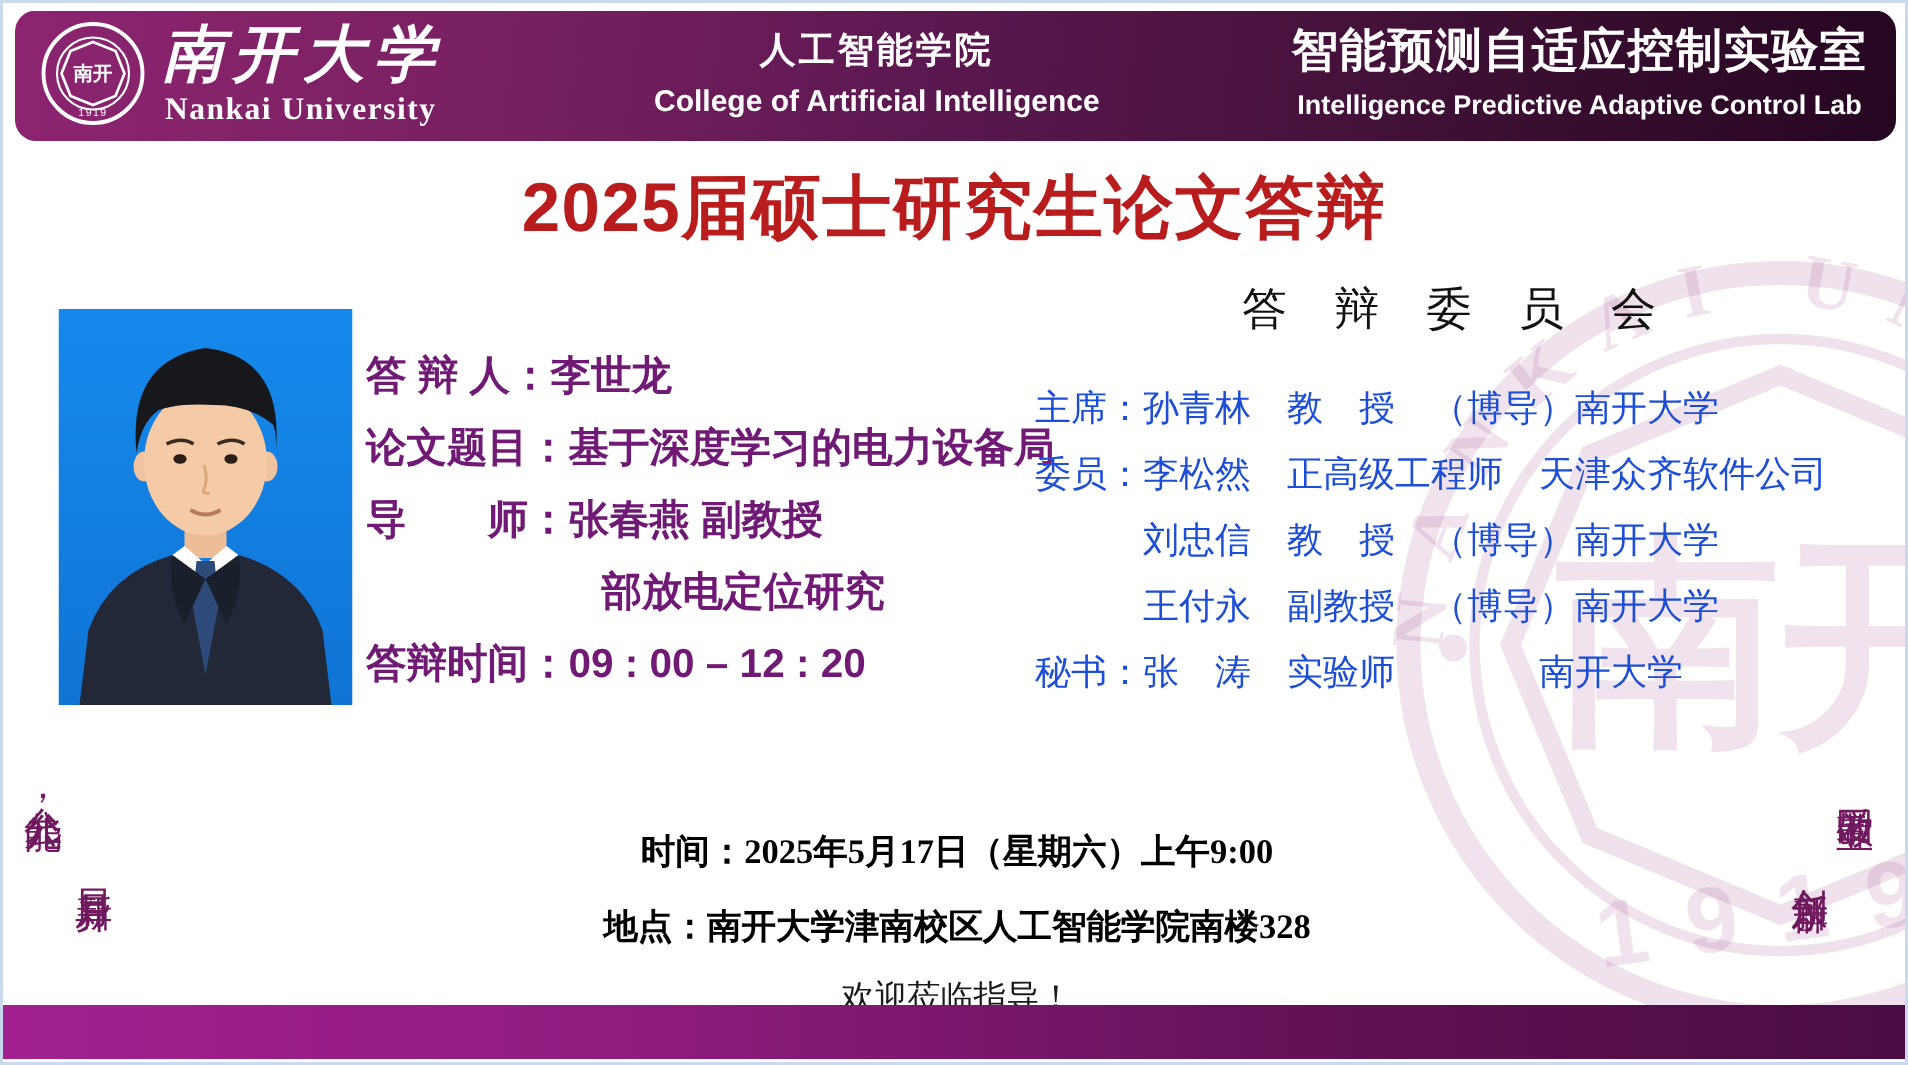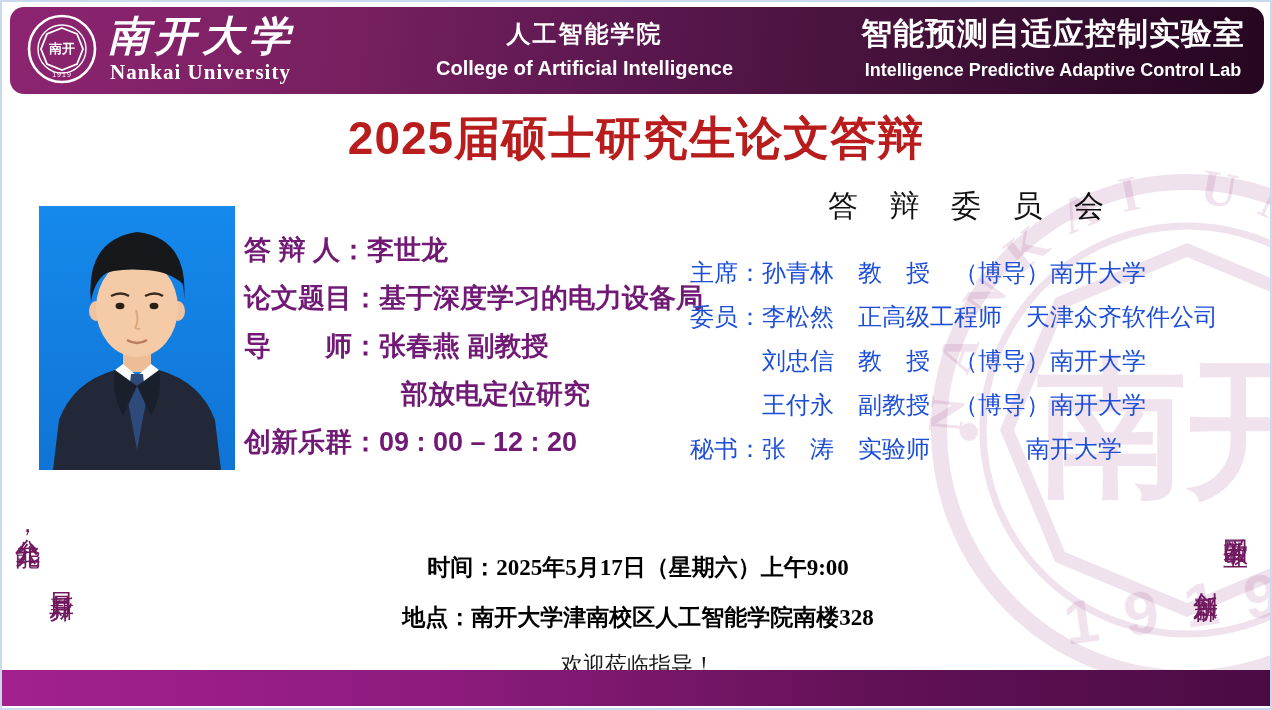--- a/index.html
+++ b/index.html
@@ -165,21 +165,21 @@
       <path d="M76,164 L98,180 L84,210 Q72,188 76,164 Z" fill="#1a1f2c"></path>
       <path d="M120,164 L98,180 L112,210 Q124,188 120,164 Z" fill="#1a1f2c"></path>
     </svg>
   </div>
 
   <div class="info">
     <div class="info-row"><span>答 辩 人：</span><span>李世龙</span></div>
     <div class="info-row"><span>论文题目：</span><span>基于深度学习的电力设备局</span></div>
     <div class="info-row"><span>导　　师：</span><span>张春燕 副教授</span></div>
     <div class="info-row cont"><span>部放电定位研究</span></div>
-    <div class="info-row"><span>创新乐群：</span><span>09 : 00 – 12 : 20</span></div>
+    <div class="info-row"><span>答辩时间：</span><span>09 : 00 – 12 : 20</span></div>
   </div>
 
   <div class="committee">
     <div class="committee-title">答 辩 委 员 会</div>
     <div class="committee-rows">
       <div class="committee-row">主席：孙青林　教　授　（博导）南开大学</div>
       <div class="committee-row">委员：李松然　正高级工程师　天津众齐软件公司</div>
       <div class="committee-row">　　　刘忠信　教　授　（博导）南开大学</div>
       <div class="committee-row">　　　王付永　副教授　（博导）南开大学</div>
       <div class="committee-row">秘书：张　涛　实验师　　　　南开大学</div>

